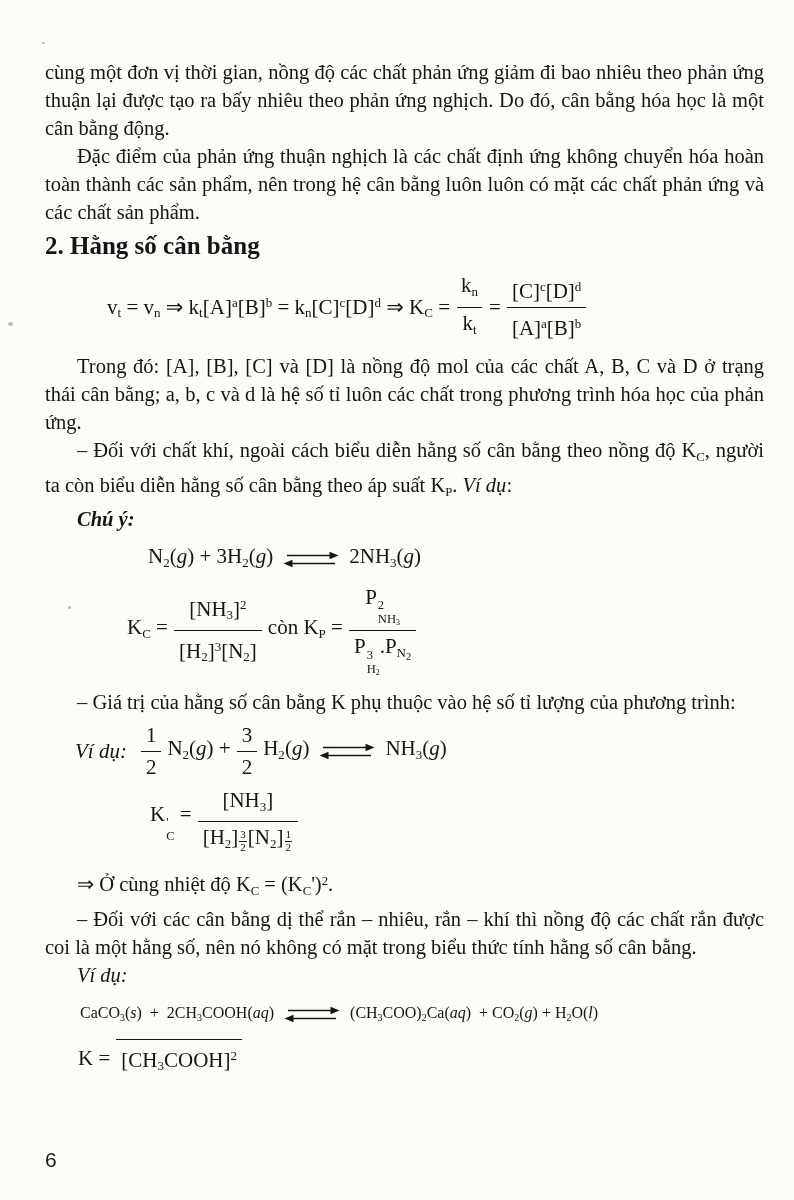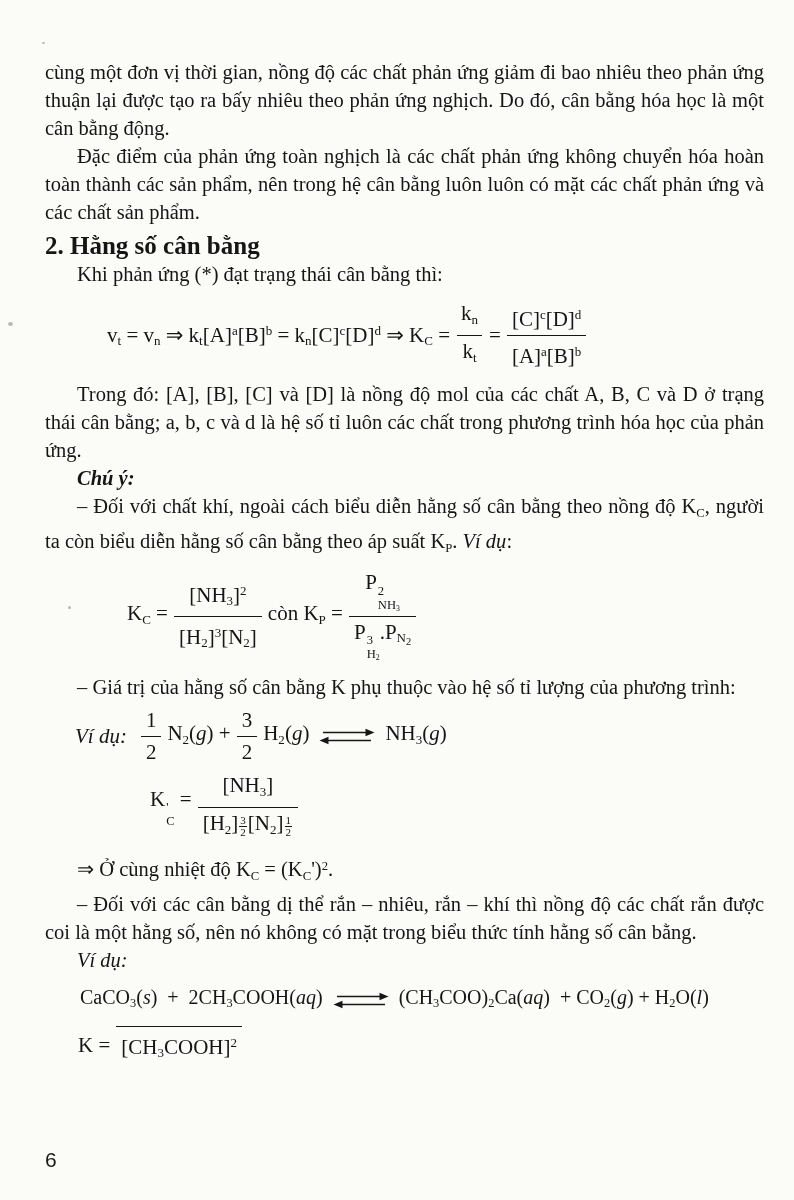--- a/index.html
+++ b/index.html
@@ -28,21 +28,21 @@
 
   .eq {
     display:flex; align-items:center; white-space:nowrap;
     font-size:21px; line-height:27px;
   }
   .eq-main    { margin:12px 0 10px 62px; }
   .eq-nh3     { margin:10px 0 6px 103px; }
   .eq-kckp    { margin:8px 0 10px 82px; }
   .eq-vidu    { margin:6px 0 6px 30px; }
   .eq-kcprime { margin:6px 0 10px 105px; }
-  .eq-caco3   { margin:10px 0 6px 35px; font-size:20px; }
+  .eq-caco3   { margin:10px 0 6px 35px; font-size:16px; }
   .eq-kfinal  { margin:8px 0 0 33px; }
 
   .eqpart { display:inline-block;text-align:center; }
 
   .frac { display:inline-flex; flex-direction:column; align-items:center; margin:0 6px; text-align:center; }
   .fnum { display:block; padding:0 5px 2px; }
   .fden { display:block; border-top:1.7px solid #161616; padding:2px 5px 0; }
 
   .supsub {
     display:inline-flex; flex-direction:column; align-items:flex-start;
@@ -64,45 +64,56 @@
   }
   .speck { position:absolute; background:#b9b9b4; border-radius:50%; }
 </style>
 </head>
 <body>
 
 <div class="page">
 
   <p class="body-text no-indent">cùng một đơn vị thời gian, nồng độ các chất phản ứng giảm đi bao nhiêu theo phản ứng thuận lại được tạo ra bấy nhiêu theo phản ứng nghịch. Do đó, cân bằng hóa học là một cân bằng động.</p>
 
-  <p class="body-text">Đặc điểm của phản ứng toàn nghịch là các chất phản ứng không chuyển hóa hoàn toàn thành các sản phẩm, nên trong hệ cân bằng luôn luôn có mặt các chất phản ứng và các chất sản phẩm.</p>
+  <p class="body-text">Đặc điểm của phản ứng thuận nghịch là các chất định ứng không chuyển hóa hoàn toàn thành các sản phẩm, nên trong hệ cân bằng luôn luôn có mặt các chất phản ứng và các chất sản phẩm.</p>
 
   <h3 class="heading">2. Hằng số cân bằng</h3>
 
-  <p class="body-text">Khi phản ứng (*) đạt trạng thái cân bằng thì:</p>
 
   <div class="eq eq-main">
     <span class="eqpart">v<sub>t</sub> = v<sub>n</sub> ⇒ k<sub>t</sub>[A]<sup>a</sup>[B]<sup>b</sup> = k<sub>n</sub>[C]<sup>c</sup>[D]<sup>d</sup> ⇒ K<sub>C</sub> =</span>
     <span class="frac">
       <span class="fnum">k<sub>n</sub></span>
       <span class="fden">k<sub>t</sub></span>
     </span>
     <span class="eqpart">=</span>
     <span class="frac">
       <span class="fnum">[C]<sup>c</sup>[D]<sup>d</sup></span>
       <span class="fden">[A]<sup>a</sup>[B]<sup>b</sup></span>
     </span>
   </div>
 
   <p class="body-text">Trong đó: [A], [B], [C] và [D] là nồng độ mol của các chất A, B, C và D ở trạng thái cân bằng; a, b, c và d là hệ số tỉ luôn các chất trong phương trình hóa học của phản ứng.</p>
 
+  <p class="body-text">– Đối với chất khí, ngoài cách biểu diễn hằng số cân bằng theo nồng độ K<sub>C</sub>, người ta còn biểu diễn hằng số cân bằng theo áp suất K<sub>P</sub>. <i>Ví dụ</i>:</p>
+
   <p class="body-text note-label">Chú ý:</p>
 
-  <p class="body-text">– Đối với chất khí, ngoài cách biểu diễn hằng số cân bằng theo nồng độ K<sub>C</sub>, người ta còn biểu diễn hằng số cân bằng theo áp suất K<sub>P</sub>. <i>Ví dụ</i>:</p>
-
+  <div class="eq eq-nh3">
+    <span class="eqpart">N<sub>2</sub>(<i>g</i>) + 3H<sub>2</sub>(<i>g</i>)</span>
+    <span class="eqarrow">
+      <svg width="56" height="17" viewBox="0 0 56 17" aria-hidden="true">
+        <path d="M4 4.5 H47" stroke="#161616" stroke-width="1.7" fill="none"></path>
+        <path d="M46.5 0.8 L55.5 4.5 L46.5 8.2 Z" fill="#161616"></path>
+        <path d="M9 12.5 H52" stroke="#161616" stroke-width="1.7" fill="none"></path>
+        <path d="M9.5 8.8 L0.5 12.5 L9.5 16.2 Z" fill="#161616"></path>
+      </svg>
+    </span>
+    <span class="eqpart">2NH<sub>3</sub>(<i>g</i>)</span>
+  </div>
 
   <div class="eq eq-kckp">
     <span class="eqpart">K<sub>C</sub> =</span>
     <span class="frac">
       <span class="fnum">[NH<sub>3</sub>]<sup>2</sup></span>
       <span class="fden">[H<sub>2</sub>]<sup>3</sup>[N<sub>2</sub>]</span>
     </span>
     <span class="eqpart">còn K<sub>P</sub> =</span>
     <span class="frac">
       <span class="fnum">P<span class="supsub">

